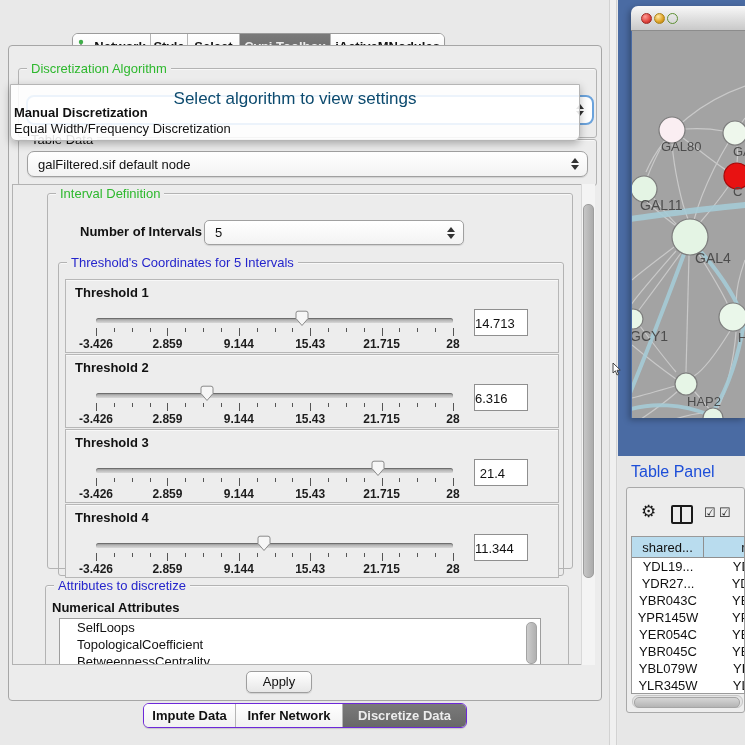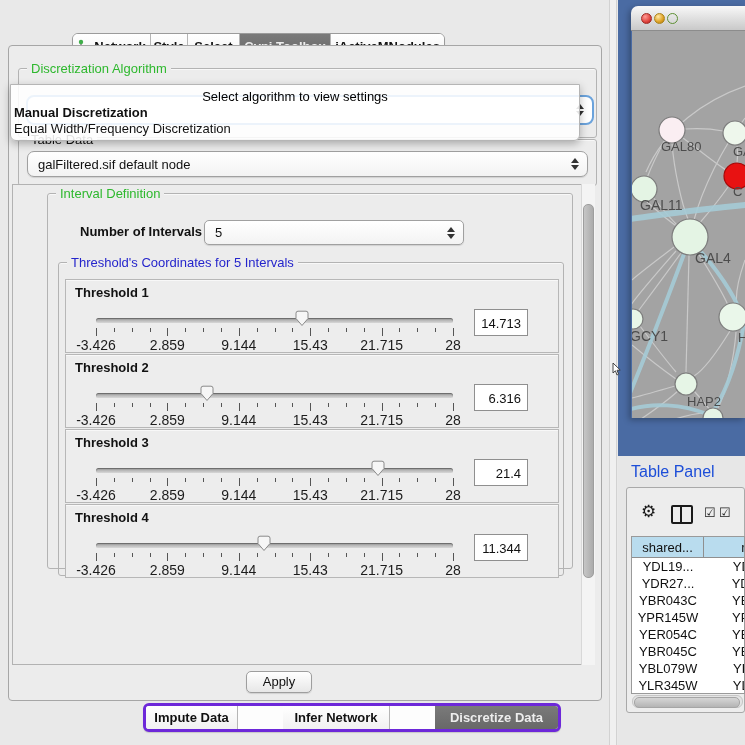--- a/index.html
+++ b/index.html
@@ -35,50 +35,50 @@
   .stepper:before,.stepper:after{content:"";position:absolute;left:0;border-left:4px solid transparent;border-right:4px solid transparent;}
   .stepper:before{top:0;border-bottom:5px solid #333;}
   .stepper:after{bottom:0;border-top:5px solid #333;}
 
   
   #algo-combo{left:26px;top:95px;width:564px;height:26px;border:2px solid #6ba3dc;border-radius:8px;background:#fff;}
 
   
   #algo-popup{left:10px;top:84px;width:568px;height:55px;background:rgba(255,255,255,.87);
     border:1px solid #b5b5b5;border-radius:0 0 6px 6px;box-shadow:0 3px 9px rgba(0,0,0,.28);z-index:6;}
-  #algo-popup .prompt{position:absolute;top:4px;left:0;width:100%;text-align:center;color:#000000;font-size:13px;}
+  #algo-popup .prompt{position:absolute;top:4px;left:0;width:100%;text-align:center;color:#0c4a6e;font-size:17px;}
   .popup-opt{position:absolute;left:3px;font-size:13px;white-space:nowrap;}
 
   
   #scrollpane{left:12px;top:184px;width:583px;height:481px;border:1px solid #b2b2b2;background:#ececec;overflow:hidden;box-sizing:border-box;}
   #vscroll-track{left:581px;top:184px;width:14px;height:481px;background:#f4f4f4;border-left:1px solid #d8d8d8;box-sizing:border-box;}
   #vscroll-thumb{left:583px;top:204px;width:9px;height:372px;background:linear-gradient(90deg,#c6c6c6,#ababab);border:1px solid #9e9e9e;border-radius:5px;}
 
   
   .th-panel{position:absolute;left:6px;width:492px;height:72px;border:1px solid #b7b7b7;background:#ededed;box-shadow:inset 0 1px 0 rgba(255,255,255,.6);}
   .th-label{position:absolute;left:9px;top:5px;font-weight:bold;font-size:13px;}
   .th-track{position:absolute;left:30px;top:38px;width:357px;height:5px;border-radius:3px;
     background:linear-gradient(#9a9a9a,#d8d8d8);box-shadow:inset 0 1px 1px rgba(0,0,0,.35);}
   .th-thumb{position:absolute;top:30px;}
   .tick{position:absolute;top:48px;width:1px;background:#555;}
   .tick.major{height:8px;}
   .tick.minor{height:4px;}
-  .tick-label{position:absolute;top:57px;transform:translateX(-50%);font-size:14px;font-weight:400;color:#1c1c1c;white-space:nowrap;}
+  .tick-label{position:absolute;top:57px;transform:translateX(-50%);font-size:12px;font-weight:700;color:#1c1c1c;white-space:nowrap;}
   .th-value{position:absolute;left:408px;top:29px;width:54px;height:27px;background:#fff;border:1px solid #8f8f8f;
-    text-align:right;line-height:27px;padding-right:6px;box-sizing:border-box;font-size:13px;}
+    text-align:right;line-height:27px;padding-right:22px;box-sizing:border-box;font-size:13px;}
 
   
   #attr-list{position:absolute;left:13px;top:32px;width:480px;height:60px;background:#fff;border:1px solid #9d9d9d;overflow:hidden;}
   .attr-item{padding-left:17px;line-height:17px;font-size:13px;white-space:nowrap;}
   #attr-scroll{position:absolute;right:3px;top:3px;width:9px;height:40px;background:linear-gradient(90deg,#cdcdcd,#b0b0b0);border:1px solid #a3a3a3;border-radius:5px;}
 
   #apply-btn{left:246px;top:671px;width:64px;height:20px;border:1px solid #9e9e9e;border-radius:5px;
     background:linear-gradient(#ffffff,#e7e7e7);text-align:center;line-height:19px;font-size:13px;box-shadow:0 1px 1px rgba(0,0,0,.12);}
 
-  #bottom-tabs{left:143px;top:703px;height:23px;display:flex;border:3px solid #6d28d9;border-radius:6px;background:#fdfdfd;overflow:hidden;box-shadow:0 1px 1px rgba(0,0,0,.15);gap:45px;}
+  #bottom-tabs{left:143px;top:703px;height:23px;display:flex;border:1px solid #6d28d9;border-radius:6px;background:#fdfdfd;overflow:hidden;box-shadow:0 1px 1px rgba(0,0,0,.15);}
 
   
   #divider{left:609px;top:0;width:6px;height:745px;background:#f0f0f0;border-left:1px solid #d2d2d2;border-right:1px solid #d2d2d2;}
 
   
   #desktop{left:618px;top:0;width:127px;height:456px;background:#4a6ba3;}
   #net-window{left:631px;top:6px;width:114px;height:412px;border-radius:7px 0 0 0;overflow:hidden;box-shadow:-2px 2px 6px rgba(0,0,0,.3);}
   #net-titlebar{position:absolute;left:0;top:0;width:100%;height:25px;background:linear-gradient(#f8f8f8,#c9c9c9);border-bottom:1px solid #8c8c8c;box-sizing:border-box;}
   .light{position:absolute;top:7px;width:11px;height:11px;border-radius:50%;box-sizing:border-box;}
   #light-red{left:10px;background:radial-gradient(circle at 35% 30%,#ff9a94,#e0443e 60%,#a21b16);border:1px solid #9d2a24;}
@@ -311,20 +311,31 @@
               <div class="tick-label" style="left: 387px;">28</div>
               <svg width="16" height="17" viewBox="0 0 16 17" class="th-thumb" style="left: 189.788px;">
                 <path d="M2,8.5 V3.2 Q2,1.2 4,1.2 H12 Q14,1.2 14,3.2 V8.5 L8,15.5 Z" fill="#f6f6f6" stroke="#8a8a8a" stroke-width="1"></path>
               </svg>
               <div class="th-value">11.344</div>
             </div>
           </div>
       </div>
     </div>
 
+    <div class="group" style="left:32px;top:400px;width:522px;height:120px">
+      <span class="group-title gt-blue">Attributes to discretize</span>
+      <div class="abs" style="left:6px;top:14px;font-weight:bold">Numerical Attributes</div>
+      <div id="attr-list">
+
+      <div class="attr-item">SelfLoops</div>
+          <div class="attr-item">TopologicalCoefficient</div>
+          <div class="attr-item">BetweennessCentrality</div>
+          <div id="attr-scroll"></div>
+        </div>
+    </div>
   </div>
   <div id="vscroll-track" class="abs"></div>
   <div id="vscroll-thumb" class="abs"></div>
 
   <div id="apply-btn" class="abs">Apply</div>
 
   <div id="bottom-tabs" class="abs">
     <div class="seg" style="width:92px">
         <span>Impute Data</span>
       </div>

